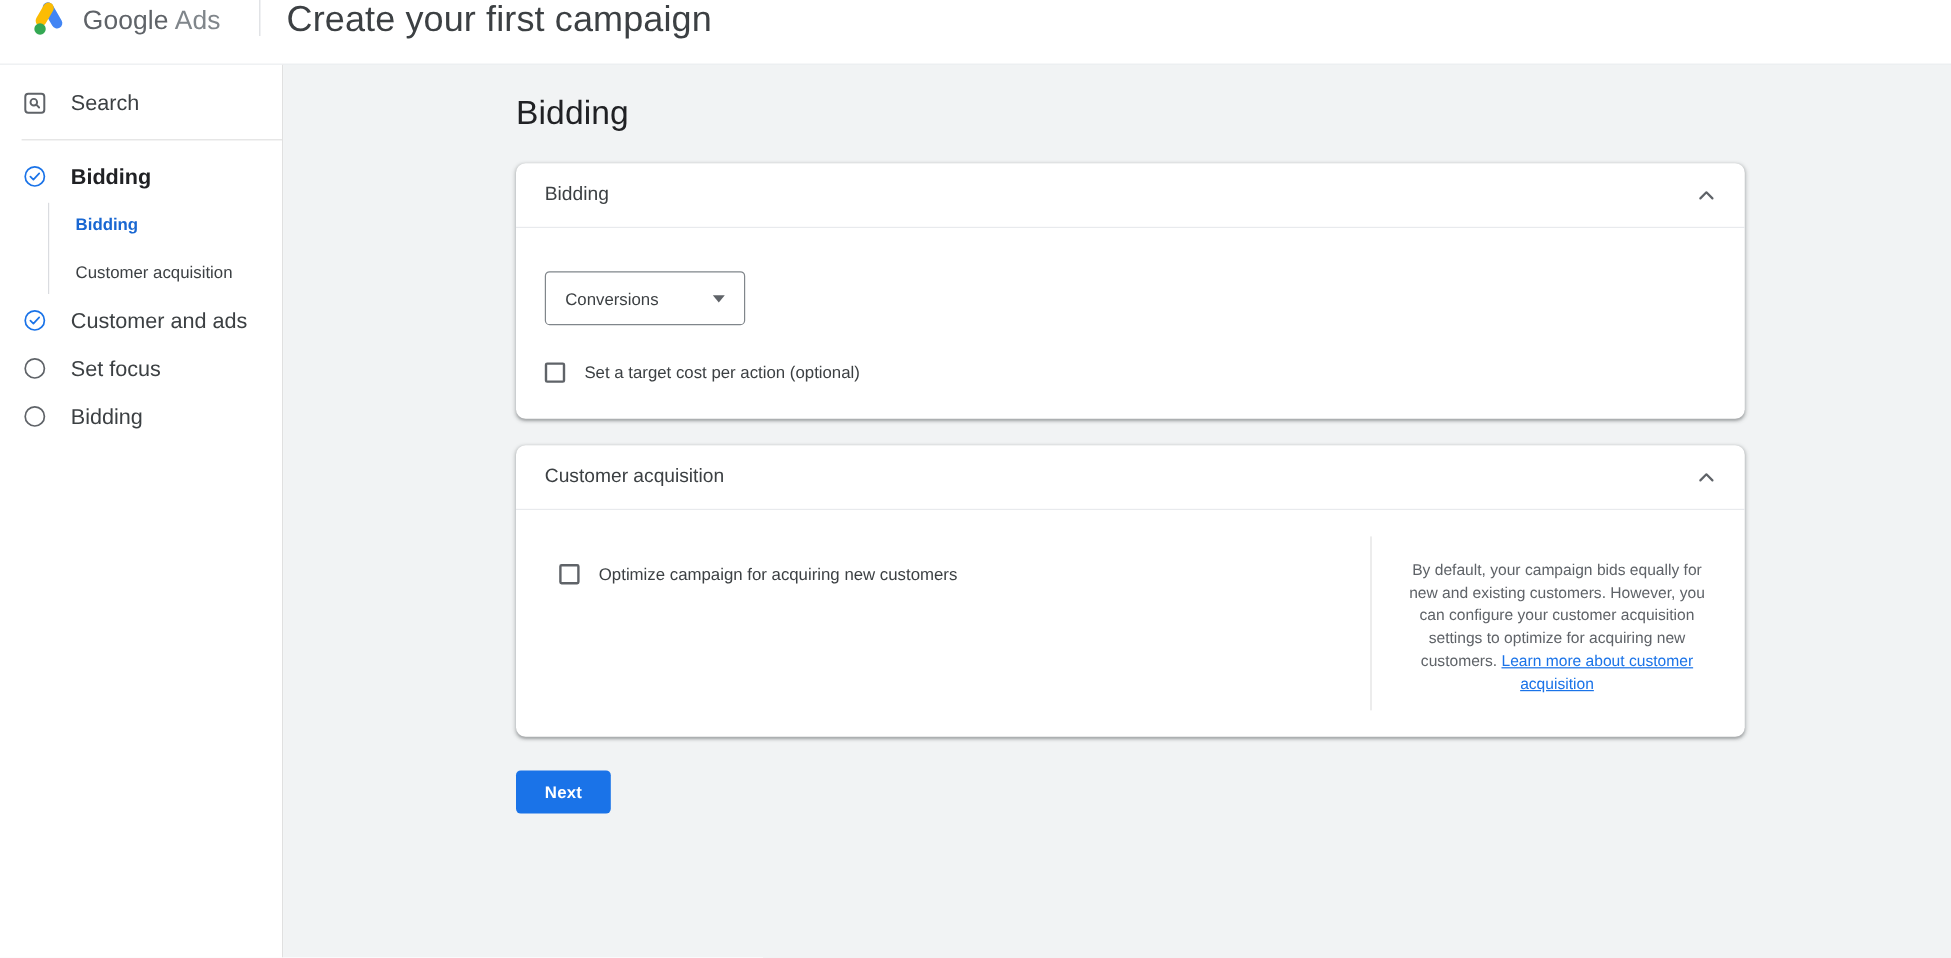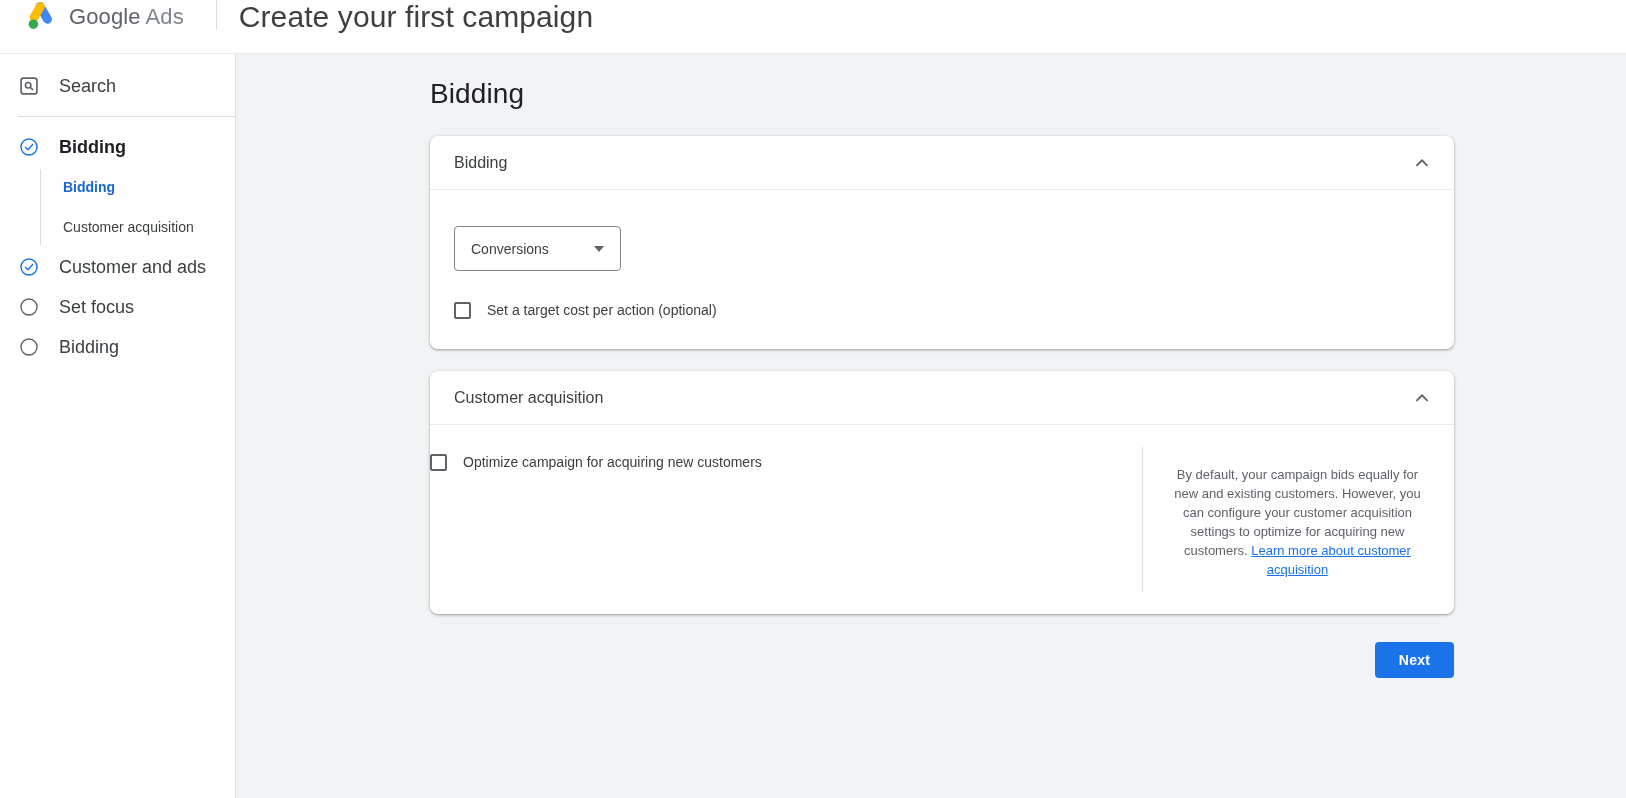--- a/index.html
+++ b/index.html
@@ -154,39 +154,39 @@
   .cbox {
     width: 17px; height: 17px; flex: 0 0 17px;
     border: 2px solid #5f6368;
     border-radius: 2px;
     background: #fff;
   }
   .check-label { font-size: 14px; color: #3c4043; margin-left: 16px; }
 
   
   .ca-body { display: flex; padding: 22px 0 22px 0; min-height: 152px; }
-  .ca-left { flex: 1 1 auto; padding-top: 7px; }
+  .ca-left { flex: 1 1 auto; padding-left: 36px; padding-top: 7px; margin-top: 16px; }
   .ca-left .check-row { margin-top: 0; }
   .ca-right {
     flex: 0 0 312px;
     border-left: 1px solid #e0e0e0;
     padding: 5px 24px 0 22px;
   }
   .ca-desc {
     font-size: 13px;
     line-height: 19px;
     color: #5f6368;
     text-align: center;
   }
   .ca-desc a { color: #1a73e8; text-decoration: underline; cursor: pointer; }
 
   
   .actions {
     margin-left: 194px; width: 1024px;
-    display: flex; justify-content: flex-end;
+    display: flex; justify-content: flex-start;
     margin-top: 28px;
   }
   .btn-next {
     background: #1a73e8;
     color: #fff;
     font-size: 14px;
     font-weight: bold;
     border: none;
     border-radius: 4px;
     height: 36px;

